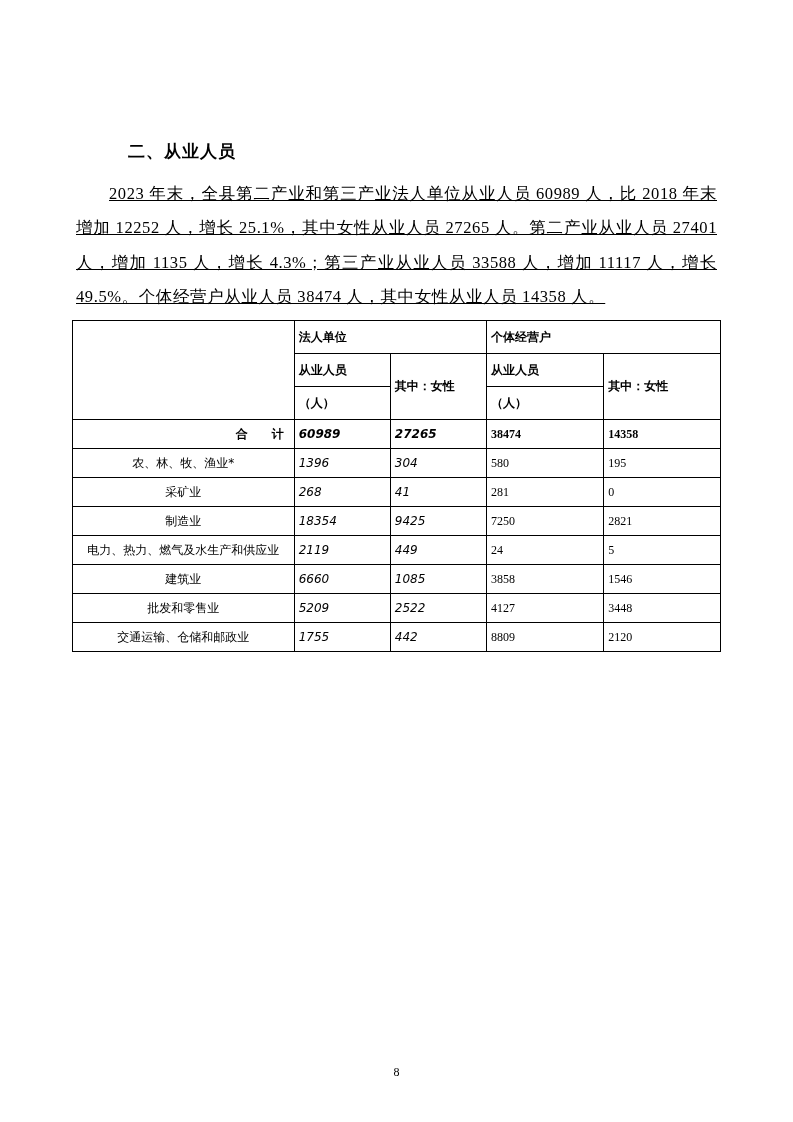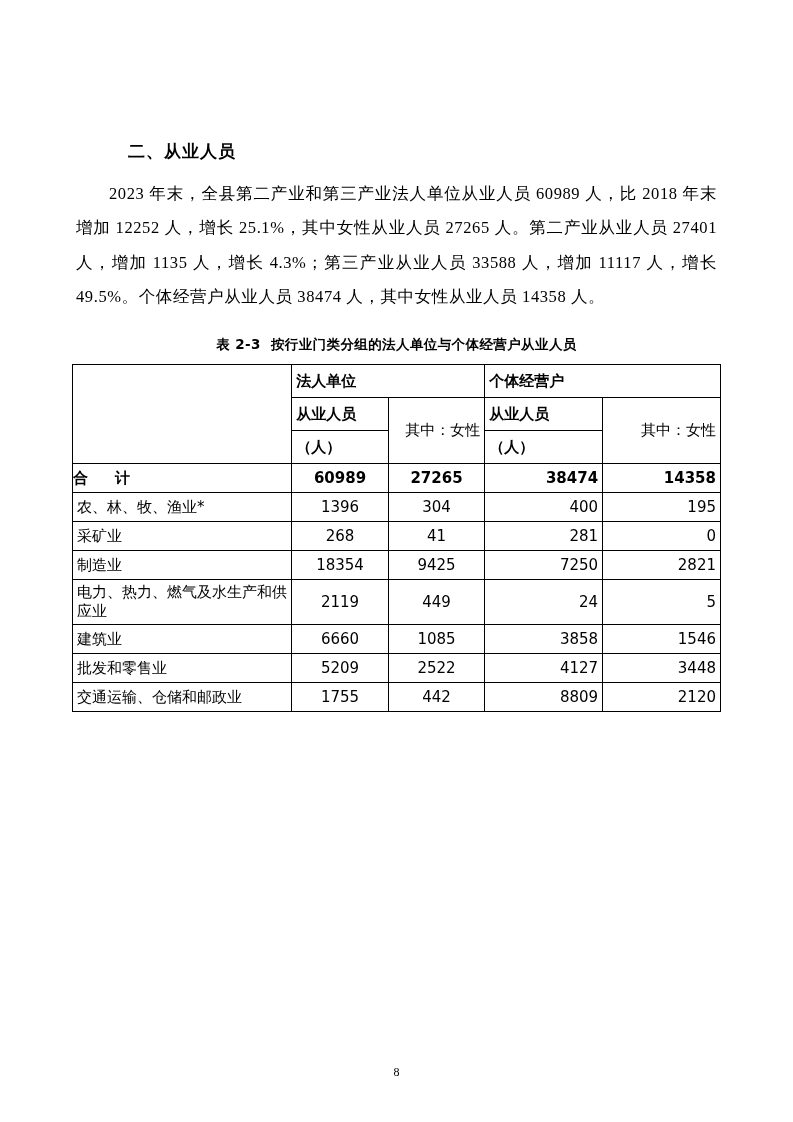--- a/index.html
+++ b/index.html
@@ -32,70 +32,72 @@
   }
   p.body-text {
     font-size: 16.5px;
     line-height: 2.08;
     text-align: justify;
     text-justify: inter-ideograph;
     margin: 0 0 6px 0;
     text-indent: 2em;
     letter-spacing: 0.6px;
     padding: 0 4px;
+    text-decoration: underline;
   }
   .table-caption {
     font-family: "DejaVu Sans", "Liberation Sans", sans-serif;
     font-weight: bold;
     font-size: 13.5px;
     text-align: center;
     margin: 22px 0 10px 0;
     letter-spacing: 0.4px;
   }
   .table-caption .cap-num {
     margin-right: 10px;
   }
   table.data {
     border-collapse: collapse;
     width: 100%;
     font-family: "DejaVu Sans", "Liberation Sans", sans-serif;
-    font-size: 15px;
+    font-size: 12px;
   }
   table.data td, table.data th {
     border: 1px solid #000000;
     padding: 3px 4px;
     vertical-align: middle;
   }
   .hdr-group {
     text-align: left;
     font-weight: bold;
     padding-left: 8px;
   }
   .hdr-sub {
-    text-align: right;
-    font-weight: normal;
+    text-align: left;
+    font-weight: bold;
   }
   .col-name {
     width: 232px;
-    text-align: left;
+    text-align: center;
     padding-left: 8px;
   }
   .col-num {
     width: 92px;
-    text-align: center;
+    font-style: italic;
   }
   .col-num-wide {
     width: 116px;
+    text-align: left;
+    font-family: Liberation Serif, serif;
+  }
+  .row-total td {
+    font-weight: bold;
+  }
+  .row-total .col-name {
     text-align: right;
-  }
-  .row-total td {
-    font-weight: bold;
-  }
-  .row-total .col-name {
-    text-align: left;
     letter-spacing: 6px;
     padding-left: 0;
   }
   .page-number {
     position: absolute;
     bottom: 42px;
     left: 0;
     width: 793px;
     text-align: center;
     font-family: "Liberation Serif", serif;
@@ -108,23 +110,20 @@
 </style>
 </head>
 <body>
 
 <div class="page">
 
   <h2 class="section-title">二、从业人员</h2>
 
   <p class="body-text">2023 年末，全县第二产业和第三产业法人单位从业人员 60989 人，比 2018 年末增加 12252 人，增长 25.1%，其中女性从业人员 27265 人。第二产业从业人员 27401 人，增加 1135 人，增长 4.3%；第三产业从业人员 33588 人，增加 11117 人，增长 49.5%。个体经营户从业人员 38474 人，其中女性从业人员 14358 人。</p>
 
-  <div class="table-caption">
-    <span class="cap-num">表 2-3</span><span>按行业门类分组的法人单位与个体经营户从业人员</span>
-  </div>
 
   <table class="data">
     <tbody>
       <tr class="header-row-1">
         <td class="col-name" rowspan="3"></td>
         <td class="hdr-group" colspan="2">法人单位</td>
         <td class="hdr-group" colspan="2">个体经营户</td>
       </tr>
       <tr class="header-row-2">
         <td class="hdr-group">从业人员</td>
@@ -142,21 +141,21 @@
         <td class="col-num">60989</td>
         <td class="col-num">27265</td>
         <td class="col-num-wide">38474</td>
         <td class="col-num-wide">14358</td>
       </tr>
 
       <tr class="body-row">
         <td class="col-name">农、林、牧、渔业*</td>
         <td class="col-num">1396</td>
         <td class="col-num">304</td>
-        <td class="col-num-wide">400</td>
+        <td class="col-num-wide">580</td>
         <td class="col-num-wide">195</td>
       </tr>
 
       <tr class="body-row">
         <td class="col-name">采矿业</td>
         <td class="col-num">268</td>
         <td class="col-num">41</td>
         <td class="col-num-wide">281</td>
         <td class="col-num-wide">0</td>
       </tr>

